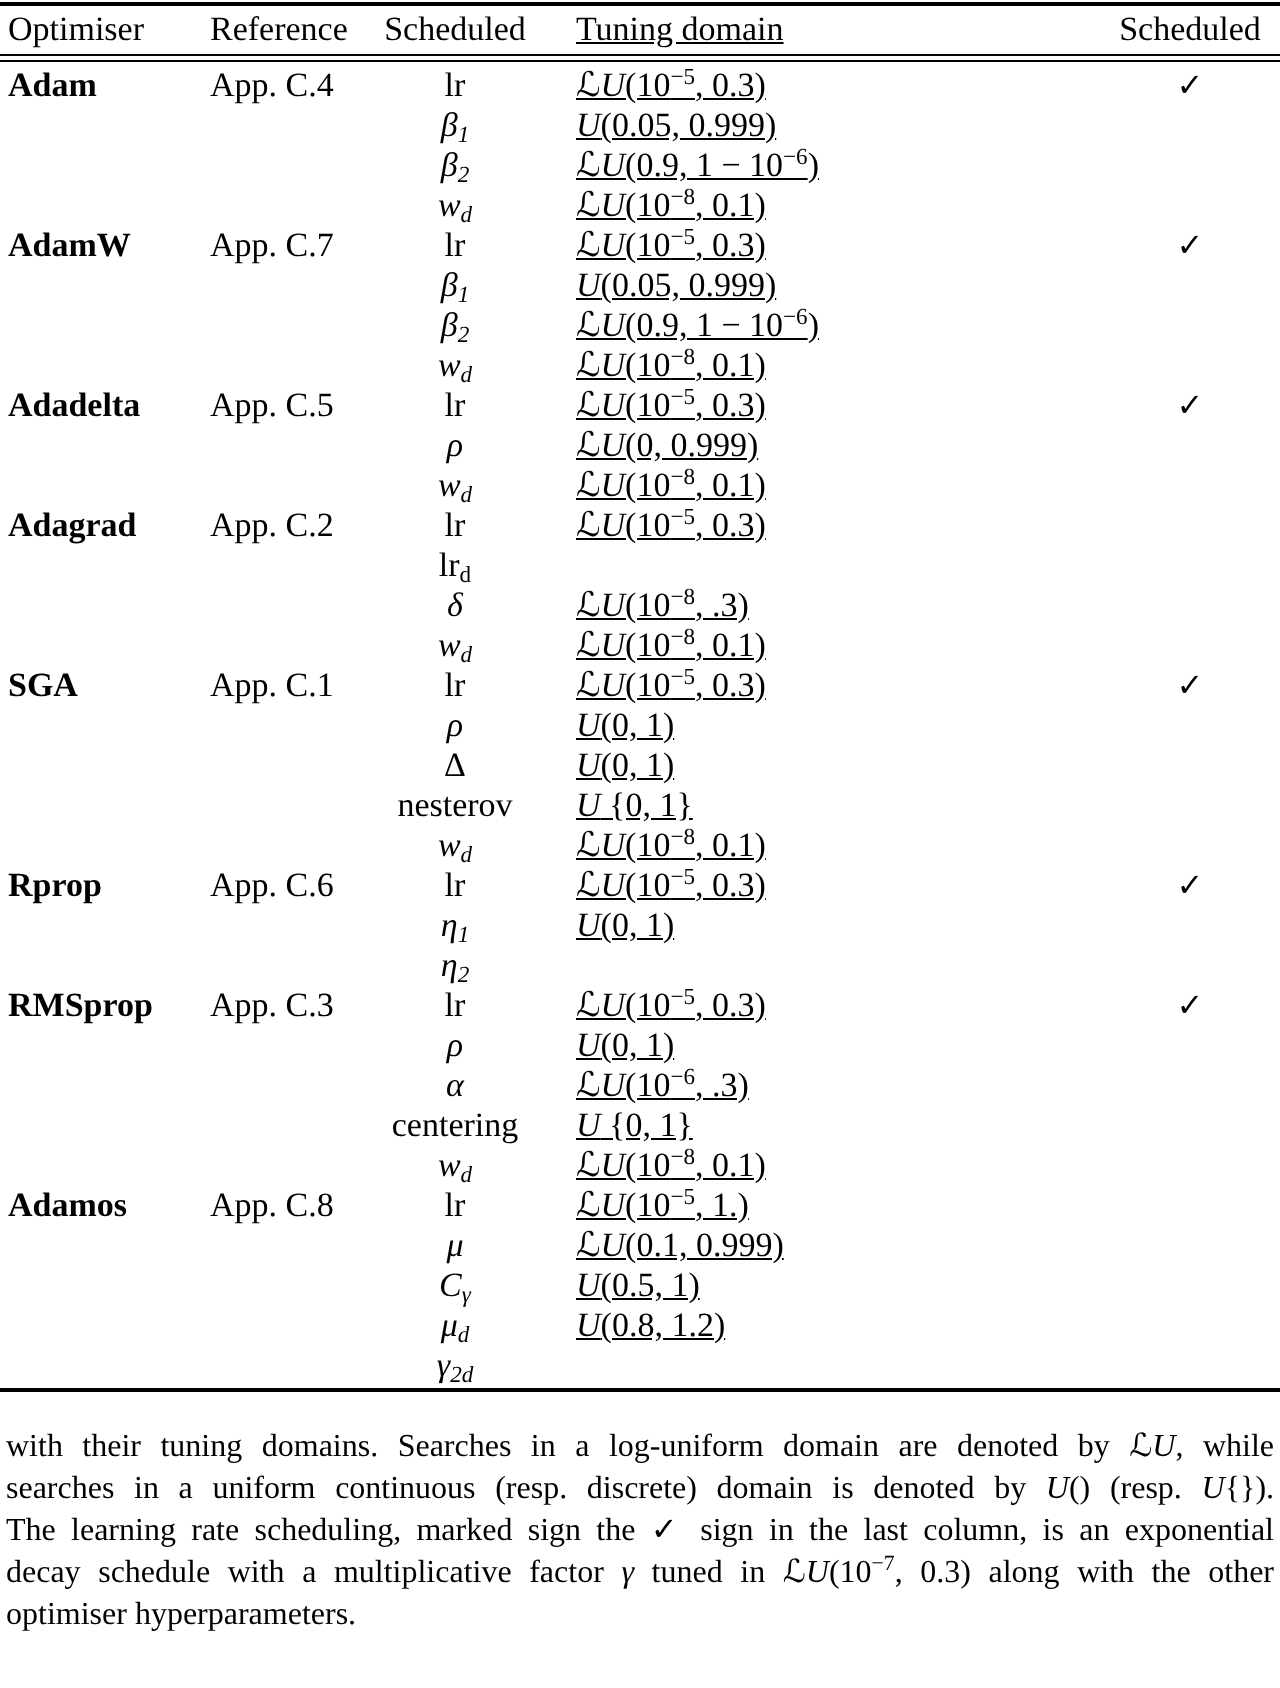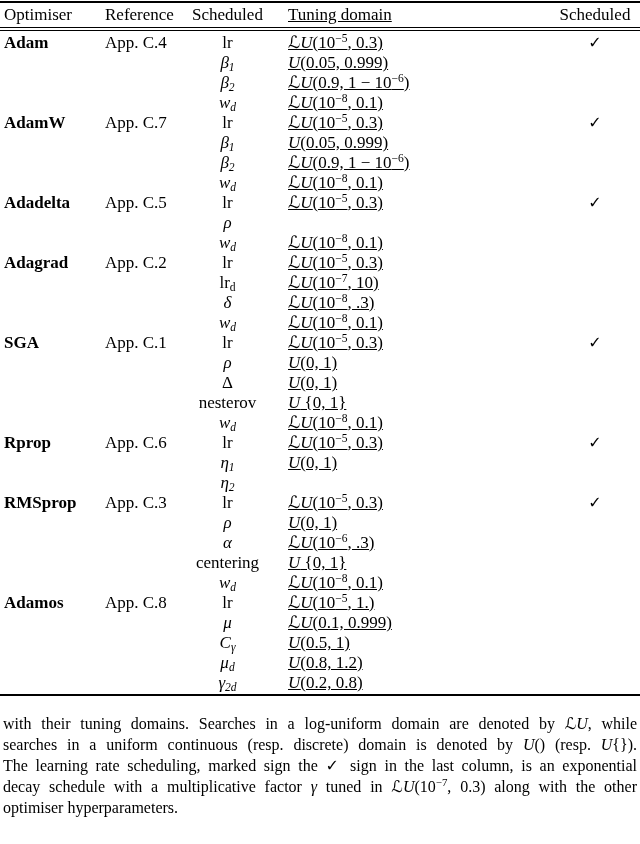--- a/index.html
+++ b/index.html
@@ -111,41 +111,41 @@
           <div class="td c-opt">Adadelta</div>
           <div class="td c-ref">App. C.5</div>
           <div class="td c-par">lr</div>
           <div class="td c-dom"><span class="cal">ℒU</span>(10<sup>−5</sup>, 0.3)</div>
           <div class="td c-sch"><span class="check">✓</span></div>
         </div>
         <div class="tr">
           <div class="td c-opt"></div>
           <div class="td c-ref"></div>
           <div class="td c-par"><i>ρ</i></div>
+          <div class="td c-dom"><span class="cal">ℒU</span>(0, 0.999)</div>
           <div class="td c-sch"></div>
         </div>
         <div class="tr">
           <div class="td c-opt"></div>
           <div class="td c-ref"></div>
           <div class="td c-par"><i>w<sub>d</sub></i></div>
           <div class="td c-dom"><span class="cal">ℒU</span>(10<sup>−8</sup>, 0.1)</div>
           <div class="td c-sch"></div>
         </div>
         <div class="tr">
           <div class="td c-opt">Adagrad</div>
           <div class="td c-ref">App. C.2</div>
           <div class="td c-par">lr</div>
           <div class="td c-dom"><span class="cal">ℒU</span>(10<sup>−5</sup>, 0.3)</div>
           <div class="td c-sch"></div>
         </div>
         <div class="tr">
           <div class="td c-opt"></div>
           <div class="td c-ref"></div>
           <div class="td c-par">lr<sub>d</sub></div>
-          <div class="td c-dom"><span class="cal">ℒU</span>(10<sup>−7</sup>, 10)</div>
           <div class="td c-sch"></div>
         </div>
         <div class="tr">
           <div class="td c-opt"></div>
           <div class="td c-ref"></div>
           <div class="td c-par"><i>δ</i></div>
           <div class="td c-dom"><span class="cal">ℒU</span>(10<sup>−8</sup>, .3)</div>
           <div class="td c-sch"></div>
         </div>
         <div class="tr">
@@ -270,21 +270,20 @@
           <div class="td c-opt"></div>
           <div class="td c-ref"></div>
           <div class="td c-par"><i>μ<sub>d</sub></i></div>
           <div class="td c-dom"><span class="cal">U</span>(0.8, 1.2)</div>
           <div class="td c-sch"></div>
         </div>
         <div class="tr">
           <div class="td c-opt"></div>
           <div class="td c-ref"></div>
           <div class="td c-par"><i>γ<sub>2d</sub></i></div>
-          <div class="td c-dom"><span class="cal">U</span>(0.2, 0.8)</div>
           <div class="td c-sch"></div>
         </div>
       </div>
   </div>
 
   <div class="caption" id="caption">
       <div class="cap-line">with their tuning domains.  Searches in a log-uniform domain are denoted by <span class="cal">ℒU</span>, while</div>
       <div class="cap-line">searches in a uniform continuous (resp.  discrete) domain is denoted by <span class="cal">U</span>() (resp.  <span class="cal">U</span>{}).</div>
       <div class="cap-line">The learning rate scheduling, marked sign the ✓ sign in the last column, is an exponential</div>
       <div class="cap-line">decay schedule with a multiplicative factor <i>γ</i> tuned in <span class="cal">ℒU</span>(10<sup>−7</sup>, 0.3) along with the other</div>

